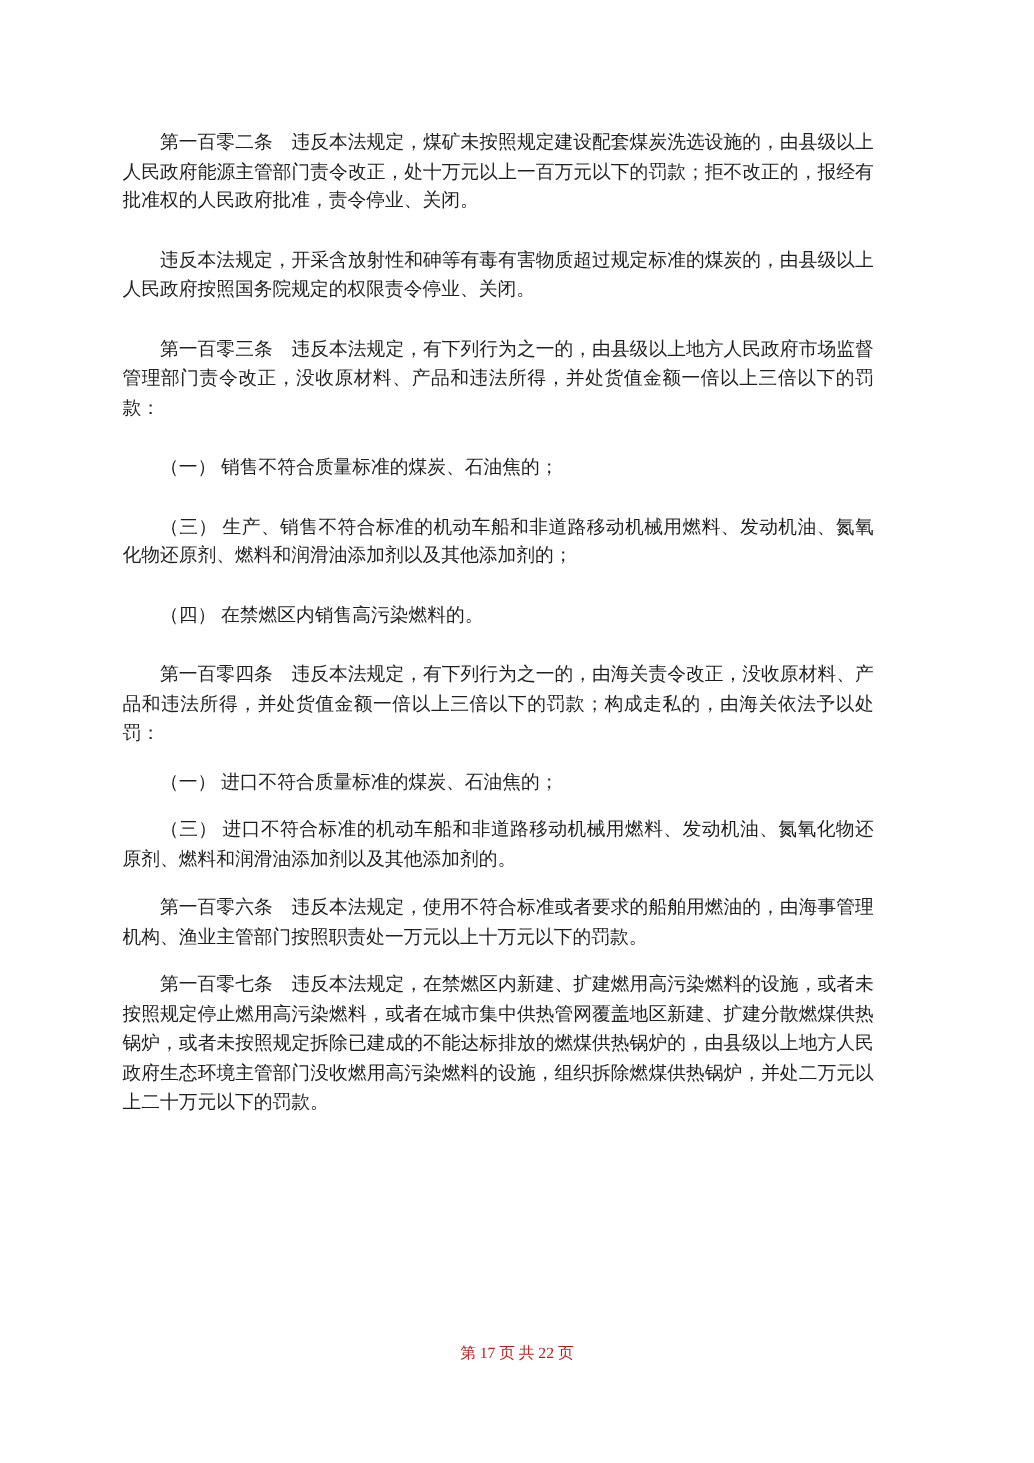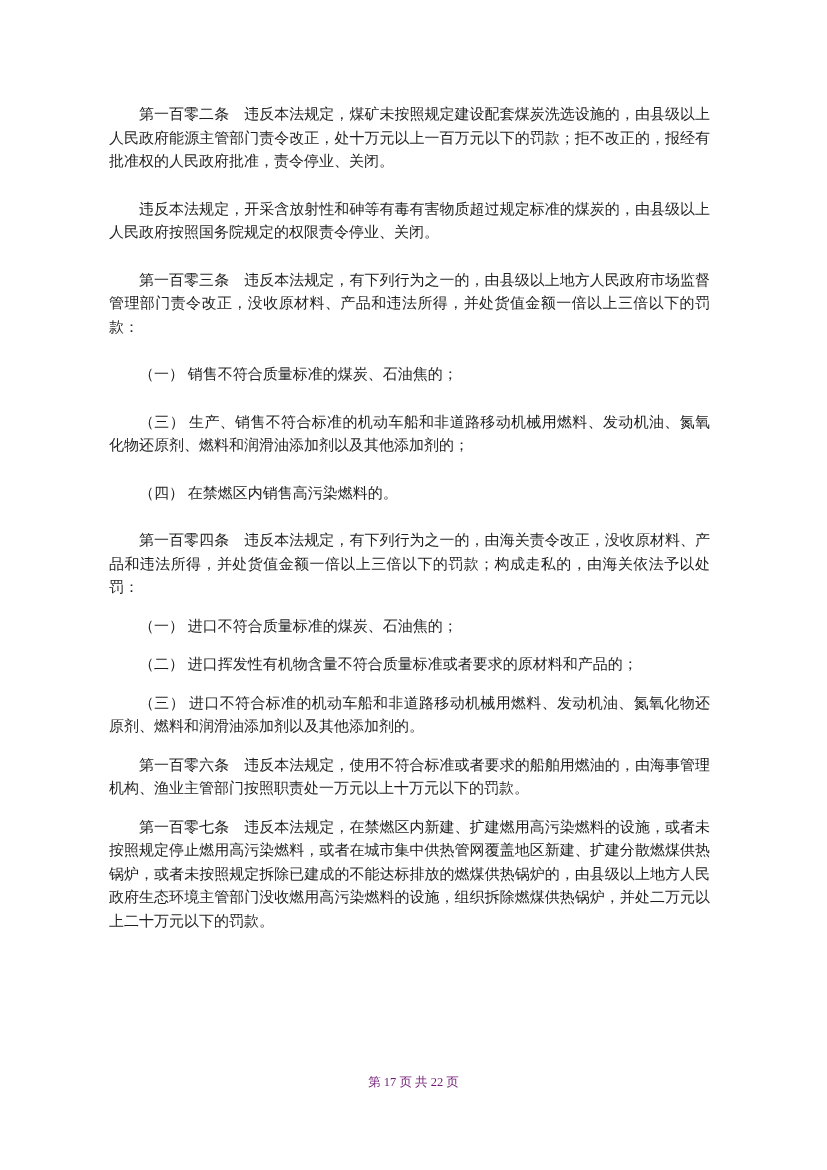--- a/index.html
+++ b/index.html
@@ -11,21 +11,21 @@
     position: relative;
     width: 827px;
     height: 1170px;
     background: #ffffff;
     overflow: hidden;
     font-family: "Liberation Serif", "DejaVu Serif", serif;
     color: #1f1f1f;
   }
   .content {
     position: absolute;
-    left: 109px;
+    left: 98px;
     top: 103px;
     width: 601px;
     font-size: 15px;
     line-height: 23.5px;
     font-family: Liberation Serif, serif;
   }
   .para {
     margin: 0 0 15px 0;
     text-indent: 2em;
     text-align: justify;
@@ -38,38 +38,37 @@
     margin-bottom: 3px;
   }
   .footer {
     position: absolute;
     left: 0;
     top: 1072px;
     width: 100%;
     text-align: center;
     font-size: 12.5px;
     line-height: 20px;
-    color: #701a75;
+    color: #b91c1c;
   }
 </style>
 </head>
 <body>
 
 <div class="page">
   <main class="content" id="document-body">
 
   <p class="para gap-lg">第一百零二条　违反本法规定，煤矿未按照规定建设配套煤炭洗选设施的，由县级以上人民政府能源主管部门责令改正，处十万元以上一百万元以下的罚款；拒不改正的，报经有批准权的人民政府批准，责令停业、关闭。</p>
       <p class="para gap-lg">违反本法规定，开采含放射性和砷等有毒有害物质超过规定标准的煤炭的，由县级以上人民政府按照国务院规定的权限责令停业、关闭。</p>
       <p class="para gap-lg">第一百零三条　违反本法规定，有下列行为之一的，由县级以上地方人民政府市场监督管理部门责令改正，没收原材料、产品和违法所得，并处货值金额一倍以上三倍以下的罚款：</p>
       <p class="para gap-lg">（一） 销售不符合质量标准的煤炭、石油焦的；</p>
       <p class="para gap-lg">（三） 生产、销售不符合标准的机动车船和非道路移动机械用燃料、发动机油、氮氧化物还原剂、燃料和润滑油添加剂以及其他添加剂的；</p>
       <p class="para gap-lg">（四） 在禁燃区内销售高污染燃料的。</p>
       <p class="para">第一百零四条　违反本法规定，有下列行为之一的，由海关责令改正，没收原材料、产品和违法所得，并处货值金额一倍以上三倍以下的罚款；构成走私的，由海关依法予以处罚：</p>
       <p class="para">（一） 进口不符合质量标准的煤炭、石油焦的；</p>
-      <p class="para">（二） 进口挥发性有机物含量不符合质量标准或者要求的原材料和产品的；</p>
       <p class="para">（三） 进口不符合标准的机动车船和非道路移动机械用燃料、发动机油、氮氧化物还原剂、燃料和润滑油添加剂以及其他添加剂的。</p>
       <p class="para">第一百零六条　违反本法规定，使用不符合标准或者要求的船舶用燃油的，由海事管理机构、渔业主管部门按照职责处一万元以上十万元以下的罚款。</p>
       <p class="para">第一百零七条　违反本法规定，在禁燃区内新建、扩建燃用高污染燃料的设施，或者未按照规定停止燃用高污染燃料，或者在城市集中供热管网覆盖地区新建、扩建分散燃煤供热锅炉，或者未按照规定拆除已建成的不能达标排放的燃煤供热锅炉的，由县级以上地方人民政府生态环境主管部门没收燃用高污染燃料的设施，组织拆除燃煤供热锅炉，并处二万元以上二十万元以下的罚款。</p>
     </main>
   <div class="footer">
     <span>第 17 页 共 22 页</span>
   </div>
 </div>
 
 </body></html>

